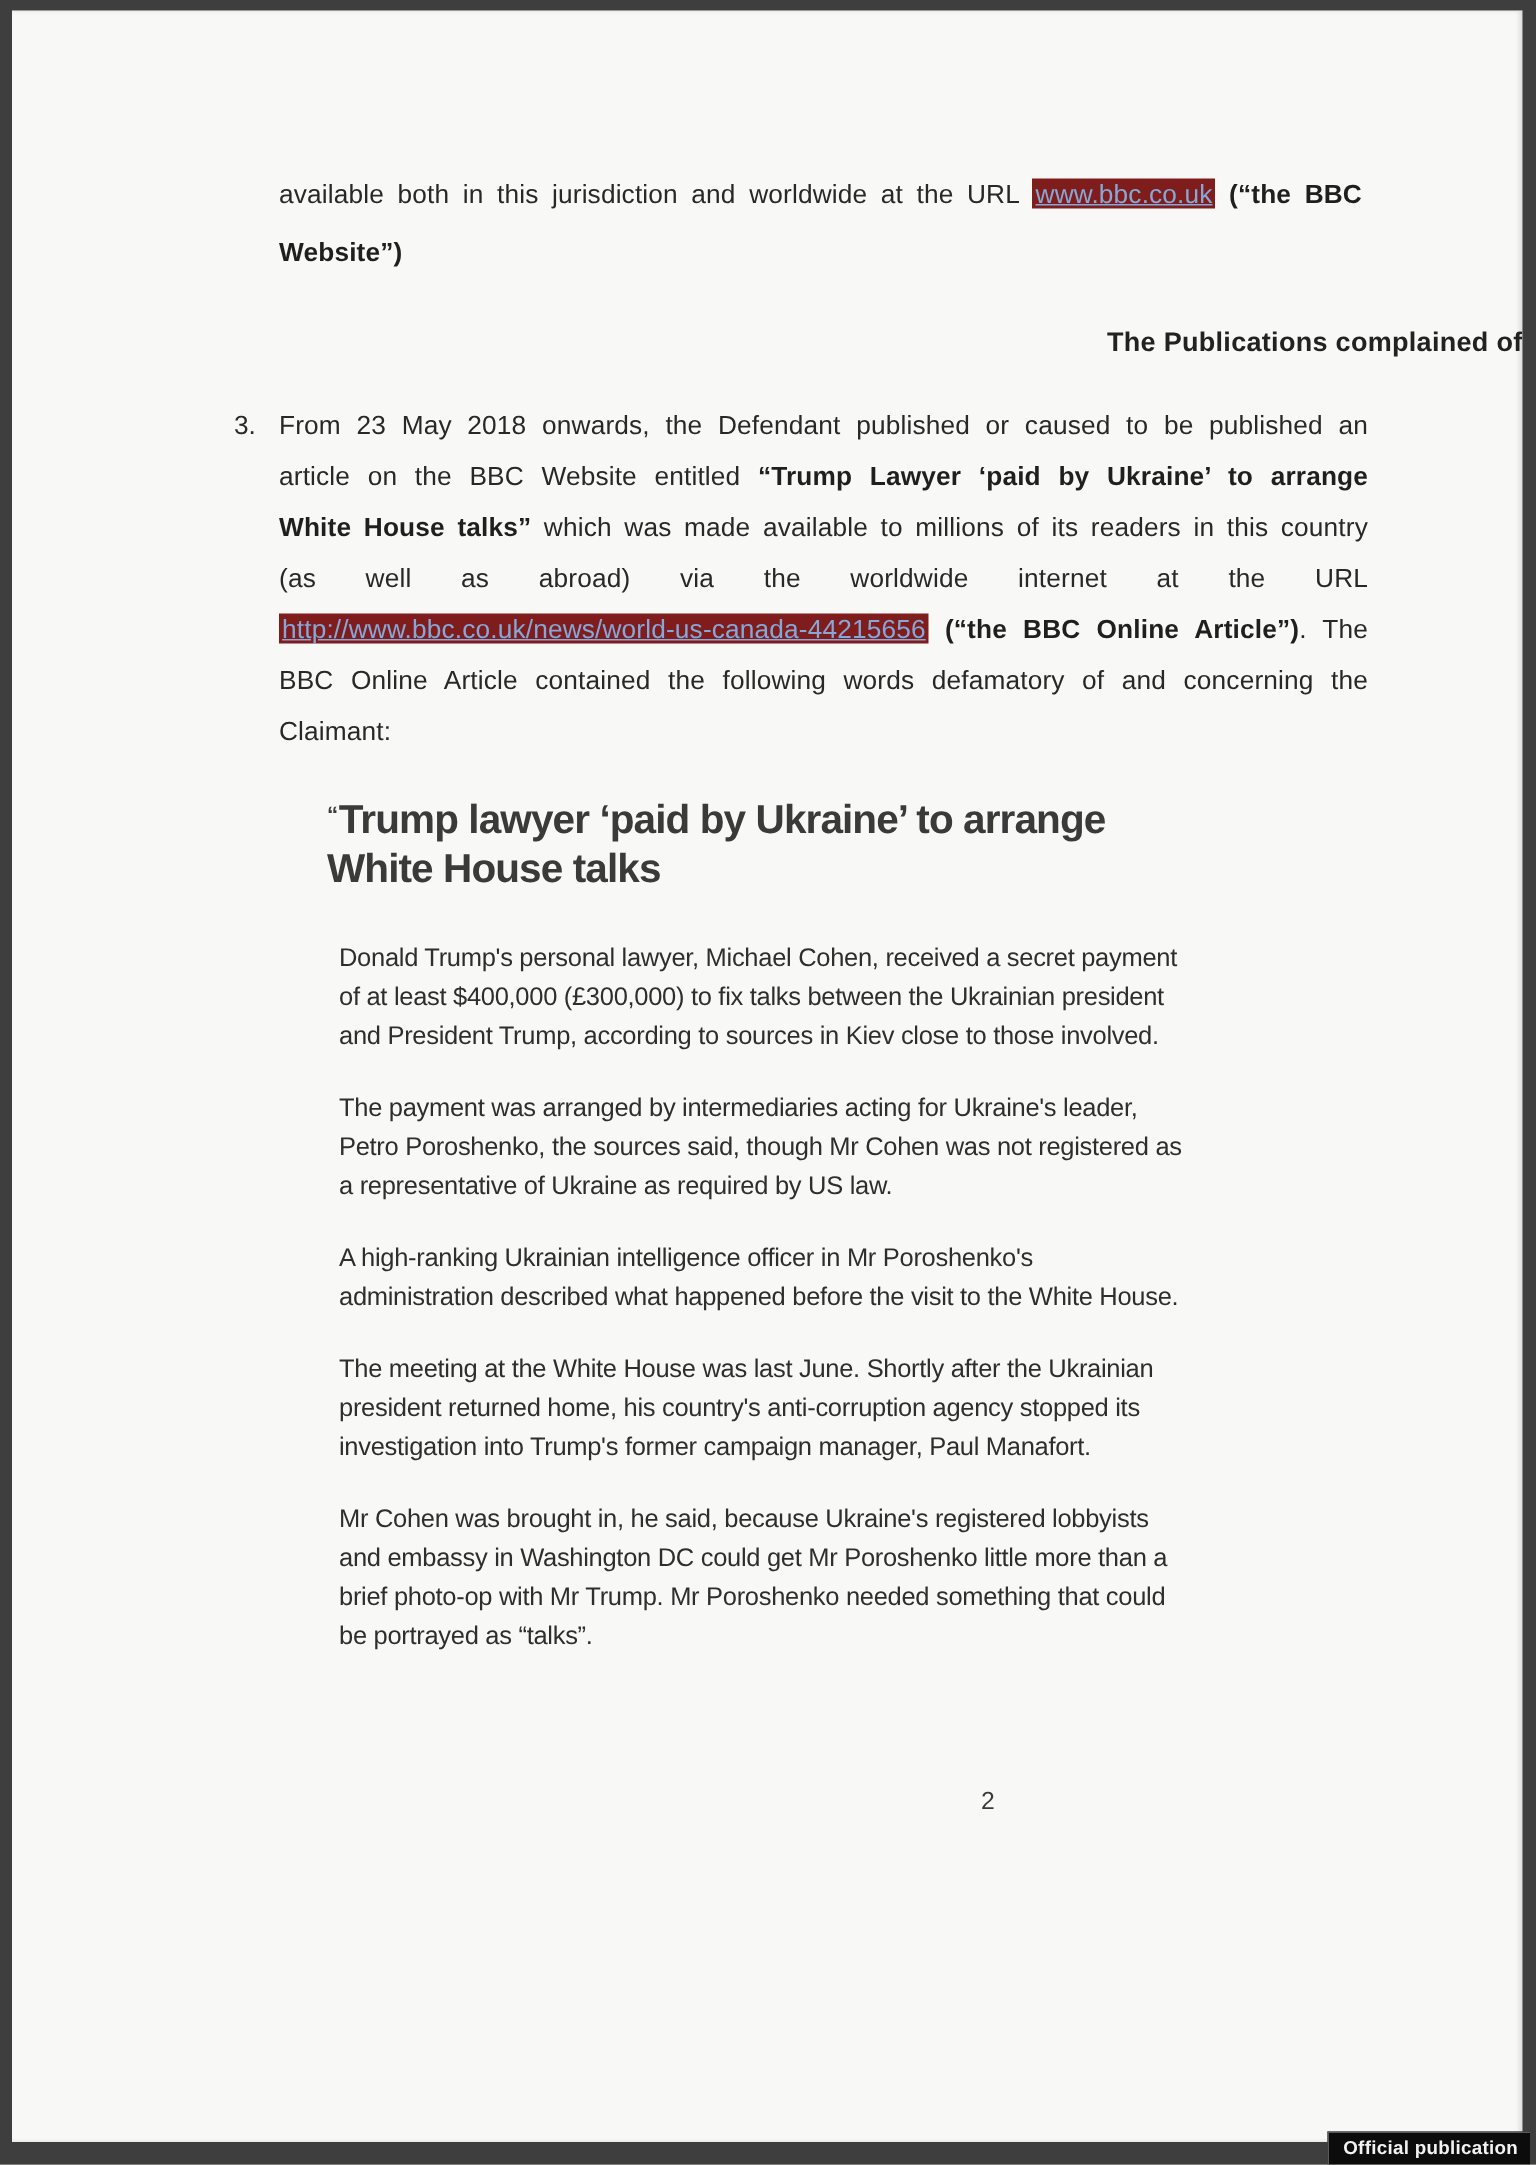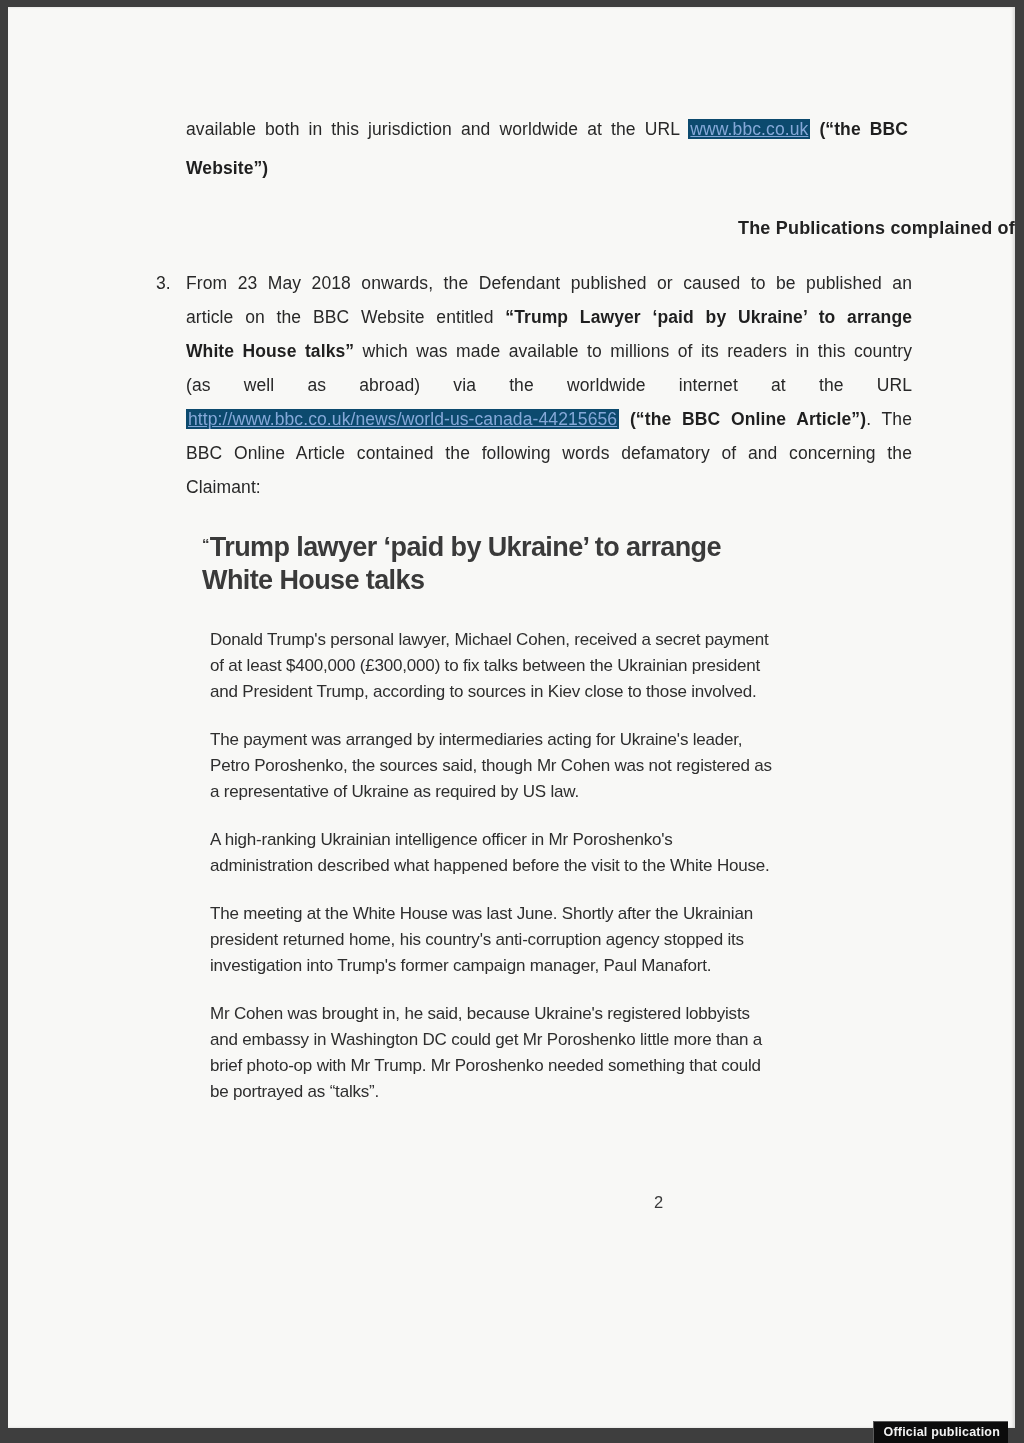--- a/index.html
+++ b/index.html
@@ -55,26 +55,26 @@
     width: 30px;
     flex: 0 0 30px;
     font-size: 17.5px;
     line-height: 34px;
     color: #282828;
   }
   b, strong { font-weight: bold; color: #1f1f1f; }
   a.doc-link {
     color: #85a8d8;
     text-decoration: underline;
-    background: #0c4a6e;
+    background: #7f1d1d;
     padding: 0 2px;
   }
   
   .quote-block {
-    margin: 24px 0 0 46px;
+    margin: 24px 0 0 62px;
     width: 600px;
   }
   .quote-headline {
     font-size: 27px;
     line-height: 33px;
     font-weight: bold;
     color: #3a3a3a;
     letter-spacing: -0.6px;
     width: 595px;
   }
@@ -93,21 +93,21 @@
   }
   
   .page-number {
     margin-top: 88px;
     margin-left: 498px;
     font-size: 16.5px;
     color: #3a3a3a;
   }
   .official-badge {
     position: absolute;
-    right: 16px;
+    right: 4px;
     bottom: 0;
     background: #0c0c0c;
     color: #f2f2f2;
     font-size: 12.5px;
     font-weight: bold;
     padding: 3px 8px 4px 9px;
     border-top: 1px solid #5a5a5a;
     border-left: 1px solid #5a5a5a;
     letter-spacing: 0.2px;
   }

